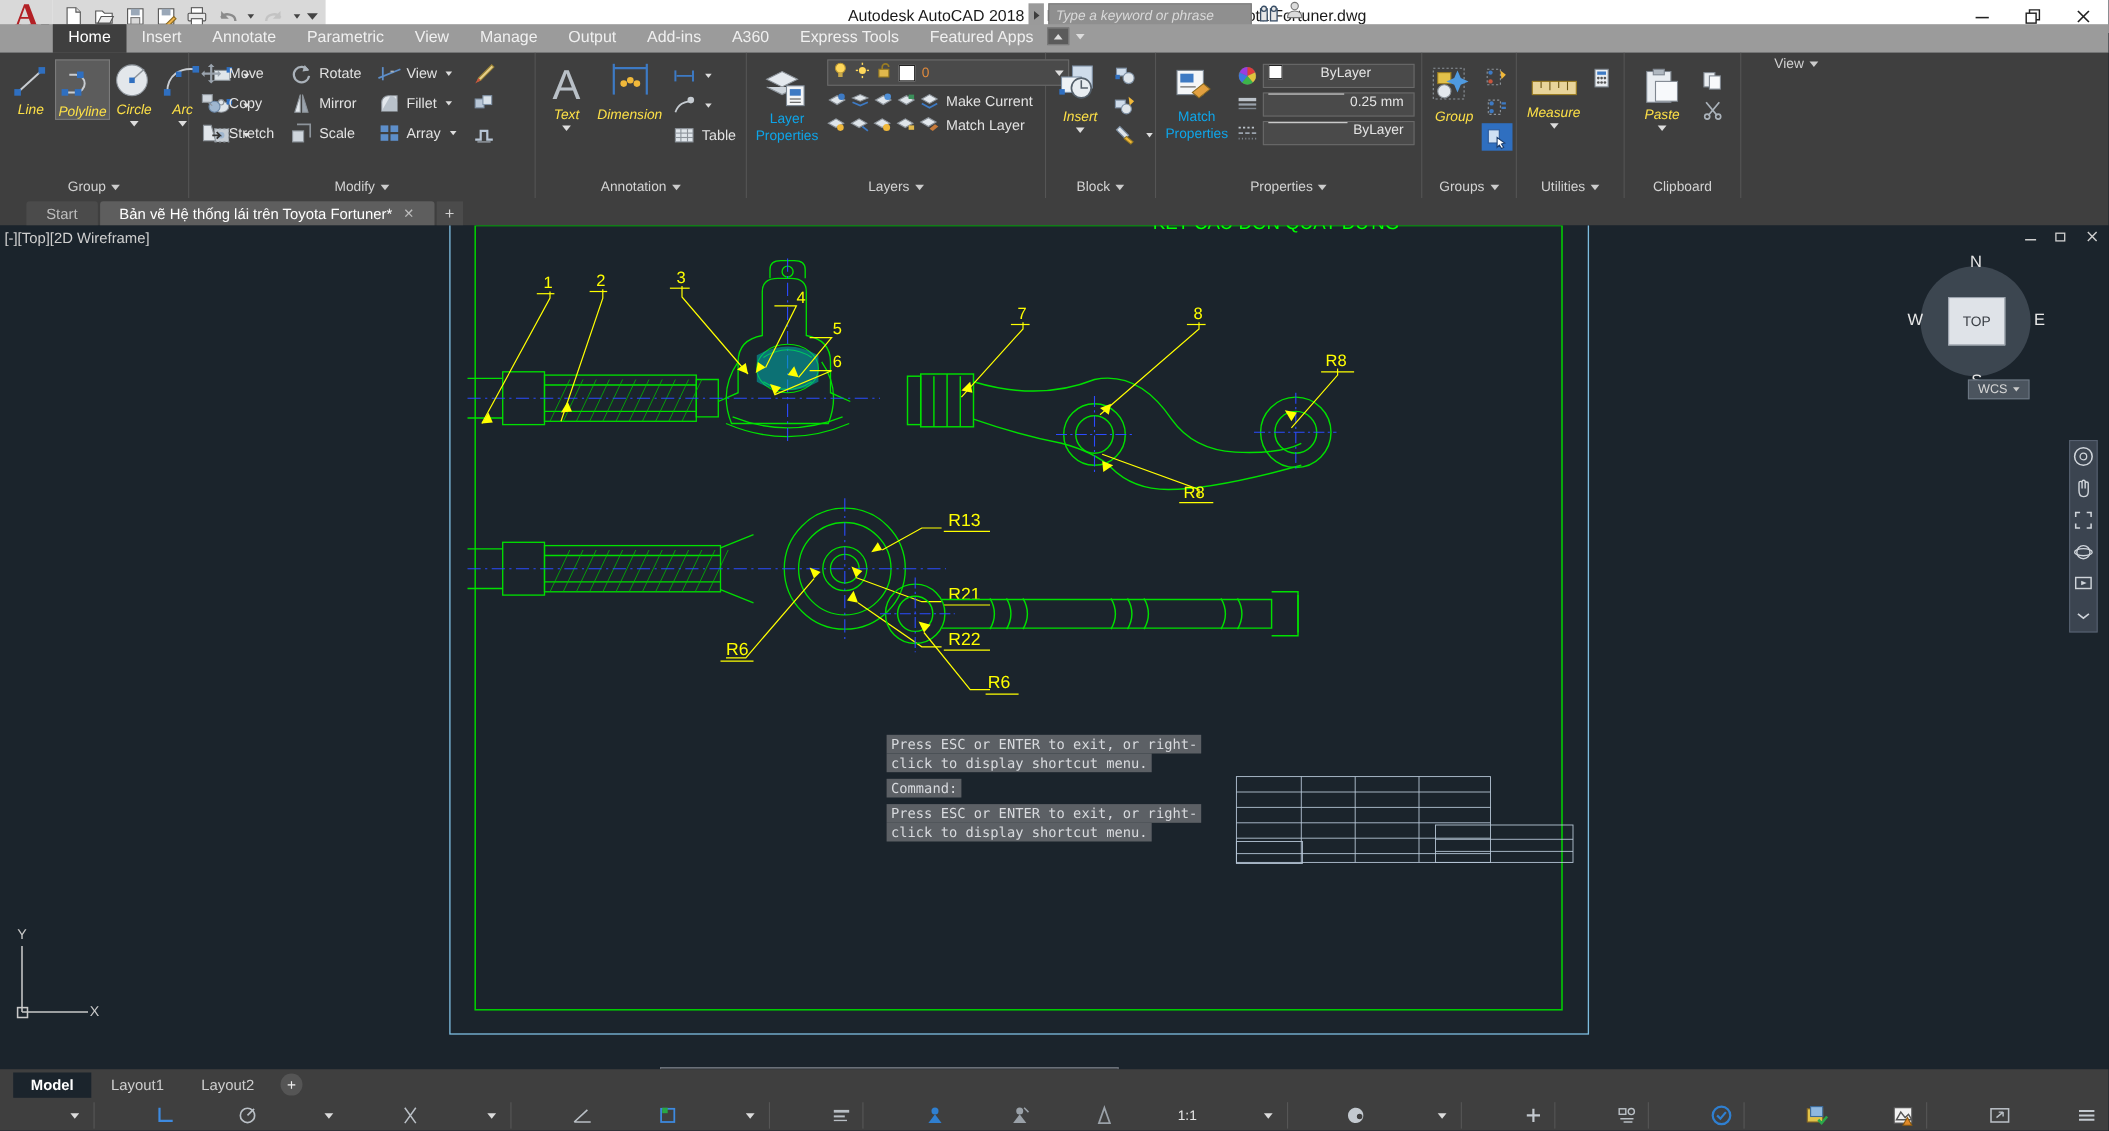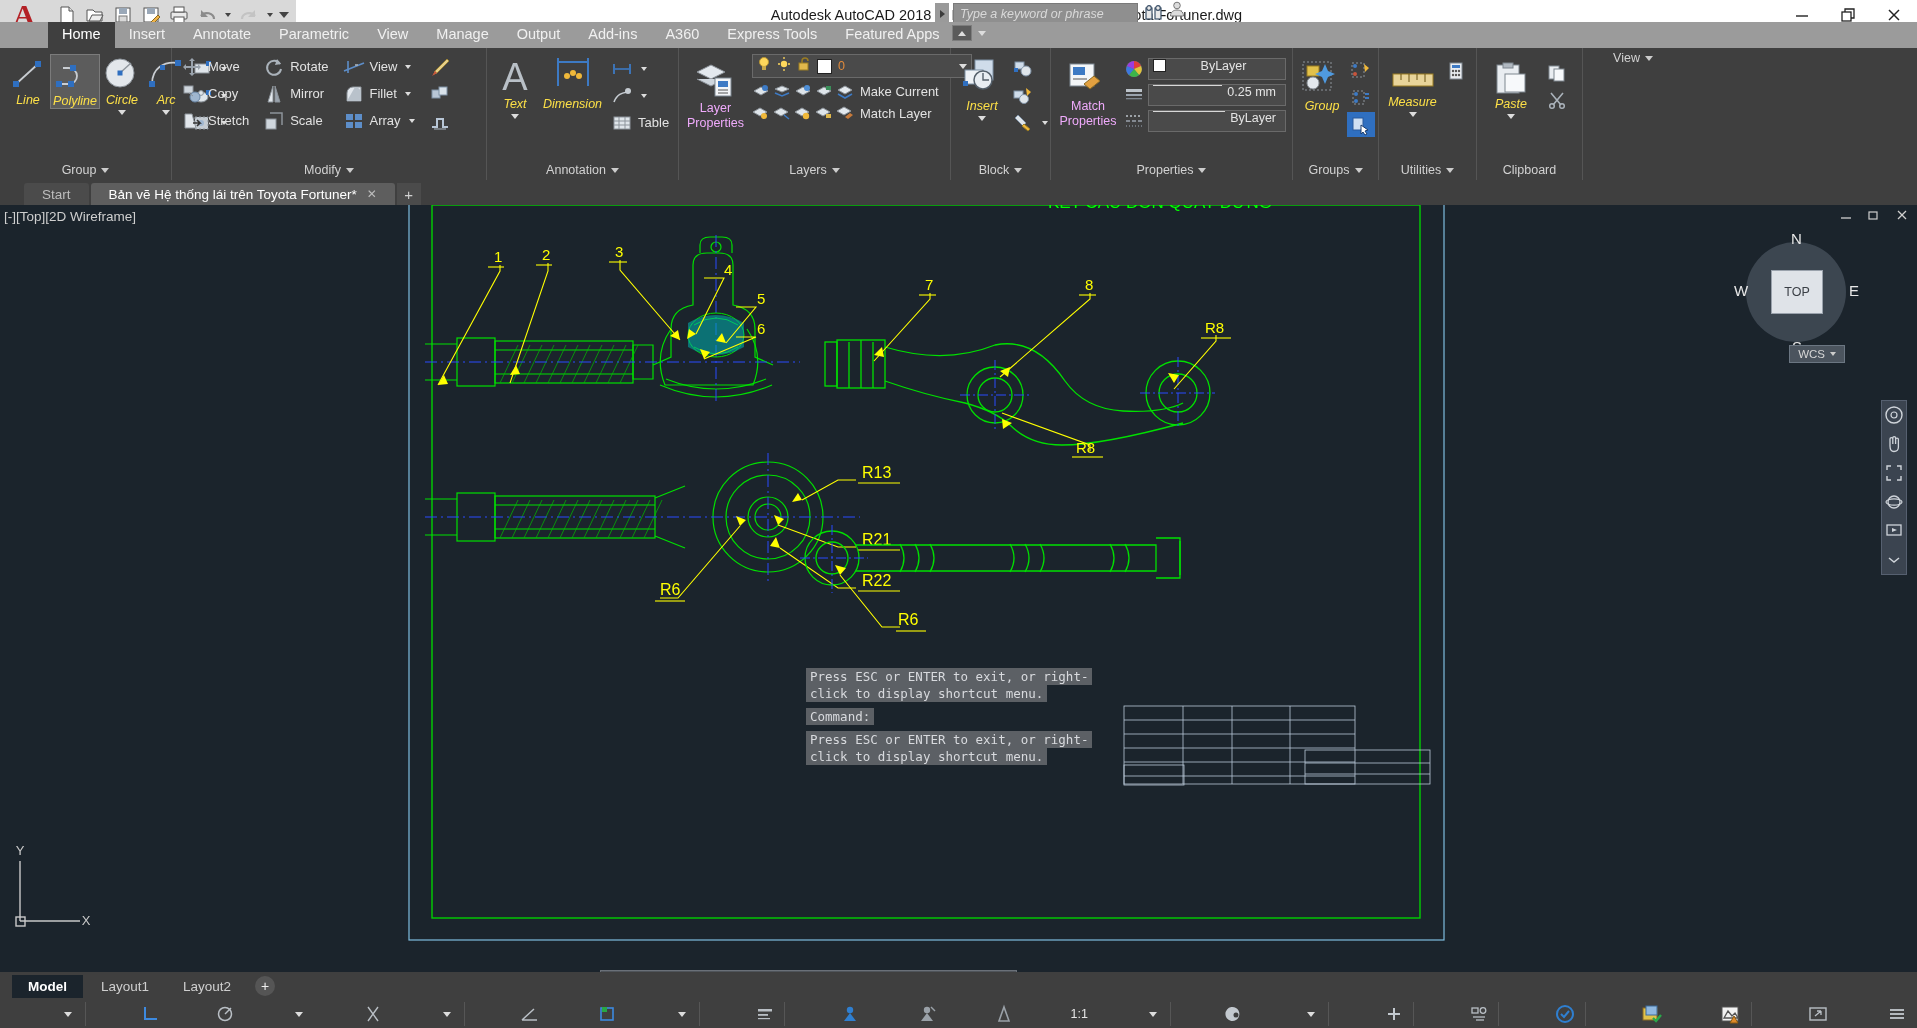--- a/index.html
+++ b/index.html
@@ -109,21 +109,21 @@
     display: flex; align-items: center; justify-content: center; gap: 5px;
   }
   .panel-title i { border-left: 4px solid transparent; border-right: 4px solid transparent; border-top: 5px solid #ccc; }
 
   .bigbtn {
     width: 56px; display: flex; flex-direction: column; align-items: center; gap: 2px;
     padding: 2px 2px 0 2px; cursor: default;
   }
   .bigbtn.wide { width: 74px; }
   .bigbtn .lbl { color: #fde047; font-size: 12.5px; text-align: center; line-height: 13px; font-style: italic; }
-  .bigbtn .lbl2 { color: #f0abfc; font-size: 12.5px; text-align: center; line-height: 13px; }
+  .bigbtn .lbl2 { color: #0ea5e9; font-size: 12.5px; text-align: center; line-height: 13px; }
   .bigbtn.sel { background: #5c5c5c; border: 1px solid #7b7b7b; }
   .dncaret { border-left: 4px solid transparent; border-right: 4px solid transparent; border-top: 5px solid #ddd; margin-top: 1px; }
 
   .smallcol { display: flex; flex-direction: column; gap: 2px; }
   .smallbtn { display: flex; align-items: center; gap: 5px; height: 25px; padding: 0 3px; }
   .smallbtn .lbl { color: #e2e2e2; font-size: 13px; white-space: nowrap; }
   .smallbtn .mini-caret { border-left: 3.5px solid transparent; border-right: 3.5px solid transparent; border-top: 4.5px solid #ddd; margin-left: 3px; }
   .iconbox { width: 22px; height: 22px; display: flex; align-items: center; justify-content: center; flex: none; }
   .iconbox.sm { width: 18px; height: 18px; }
 

